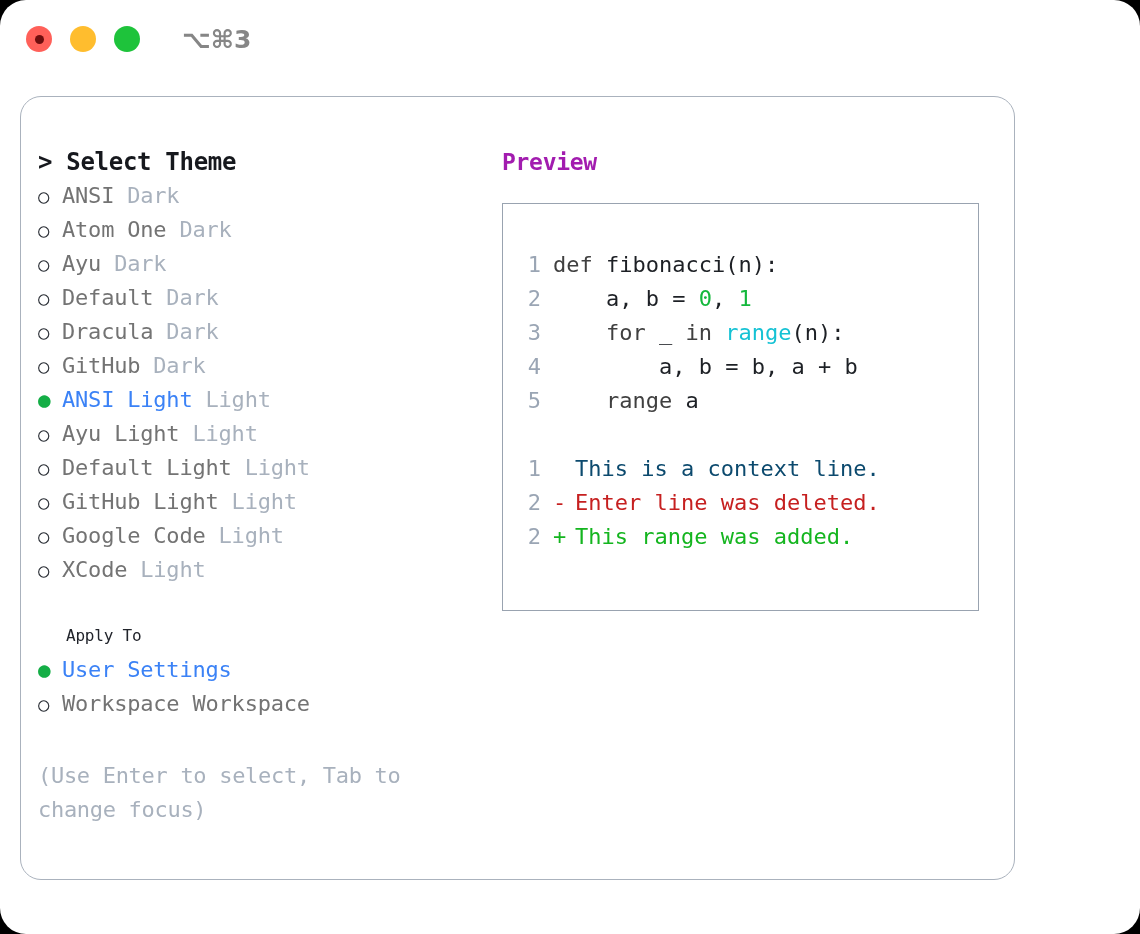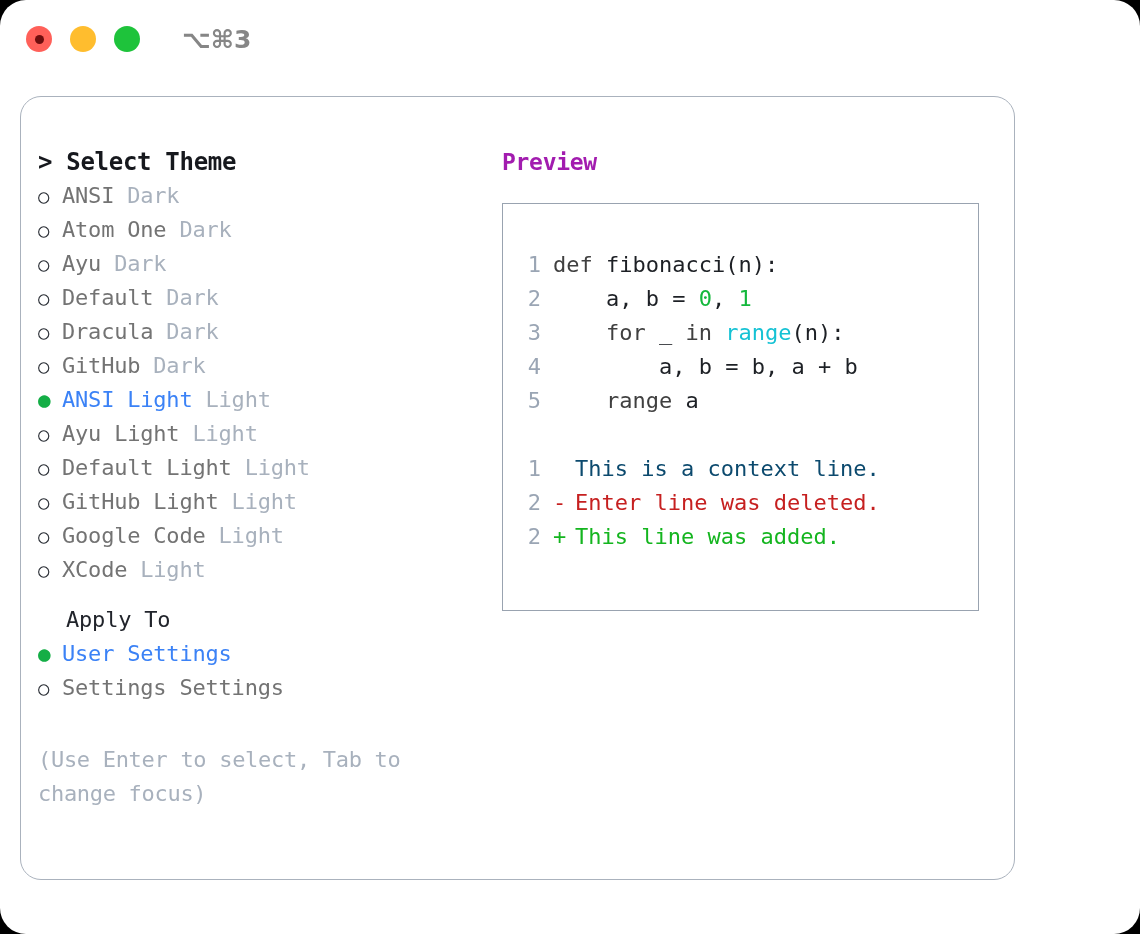--- a/index.html
+++ b/index.html
@@ -101,23 +101,23 @@
     font-size: 19px;
     color: #2b2f36;
     line-height: 34px;
   }
   .marker.on { color: #14ae46; font-size: 21px; }
   .rowlabel { color: #737373; letter-spacing: -0.2px; }
   .rowlabel.sel { color: #3b82f6; }
   .badge { color: #a8b1bd; letter-spacing: -0.2px; text-align: center; }
 
   .section-title {
-    margin-top: 16px;
+    margin-top: 32px;
     padding-left: 28px;
-    font-size: 22px;
+    font-size: 16px;
     color: #21242b;
     line-height: 34px;
     white-space: pre;
     letter-spacing: -0.2px;
   }
 
   .hint {
     margin-top: 38px;
     font-size: 22px;
     color: #a8b1bd;
@@ -204,40 +204,40 @@
             <div class="row"><span class="marker">○</span><span class="rowlabel">Ayu Light</span><span class="badge"> Light</span></div>
             <div class="row"><span class="marker">○</span><span class="rowlabel">Default Light</span><span class="badge"> Light</span></div>
             <div class="row"><span class="marker">○</span><span class="rowlabel">GitHub Light</span><span class="badge"> Light</span></div>
             <div class="row"><span class="marker">○</span><span class="rowlabel">Google Code</span><span class="badge"> Light</span></div>
             <div class="row"><span class="marker">○</span><span class="rowlabel">XCode</span><span class="badge"> Light</span></div>
           </div>
 
         <div class="section-title">Apply To</div>
         <div class="list" id="apply-list">
             <div class="row"><span class="marker on">●</span><span class="rowlabel sel">User Settings</span></div>
-            <div class="row"><span class="marker">○</span><span class="rowlabel">Settings Settings</span></div>
+            <div class="row"><span class="marker">○</span><span class="rowlabel">Workspace Workspace</span></div>
           </div>
 
         <div class="hint">(Use Enter to select, Tab to
 change focus)</div>
       </div>
 
       <div class="right">
         <div class="preview-title">Preview</div>
         <div class="preview-box">
           <div id="code-block">
               <div class="code-line"><span class="ln">1</span><span><span class="kw">def</span><span class="code-txt"> fibonacci(n):</span></span></div>
               <div class="code-line"><span class="ln">2</span><span><span class="code-txt">    a, b = </span><span class="num">0</span><span class="code-txt">, </span><span class="num">1</span></span></div>
               <div class="code-line"><span class="ln">3</span><span><span class="code-txt">    </span><span class="kw">for</span><span class="code-txt"> _ </span><span class="kw">in</span><span class="code-txt"> </span><span class="fn">range</span><span class="code-txt">(n):</span></span></div>
               <div class="code-line"><span class="ln">4</span><span><span class="code-txt">        a, b = b, a + b</span></span></div>
               <div class="code-line"><span class="ln">5</span><span><span class="code-txt">    </span><span class="kw">range</span><span class="code-txt"> a</span></span></div>
             </div>
           <div class="diff-block" id="diff-block">
               <div class="diff-line"><span class="ln">1</span><span class="dmark d-ctx"> </span><span class="d-ctx">This is a context line.</span></div>
               <div class="diff-line"><span class="ln">2</span><span class="dmark d-del">-</span><span class="d-del">Enter line was deleted.</span></div>
-              <div class="diff-line"><span class="ln">2</span><span class="dmark d-add">+</span><span class="d-add">This line was added.</span></div>
+              <div class="diff-line"><span class="ln">2</span><span class="dmark d-add">+</span><span class="d-add">This range was added.</span></div>
             </div>
         </div>
       </div>
 
     </div>
   </div>
 </div>
 
 </body></html>

